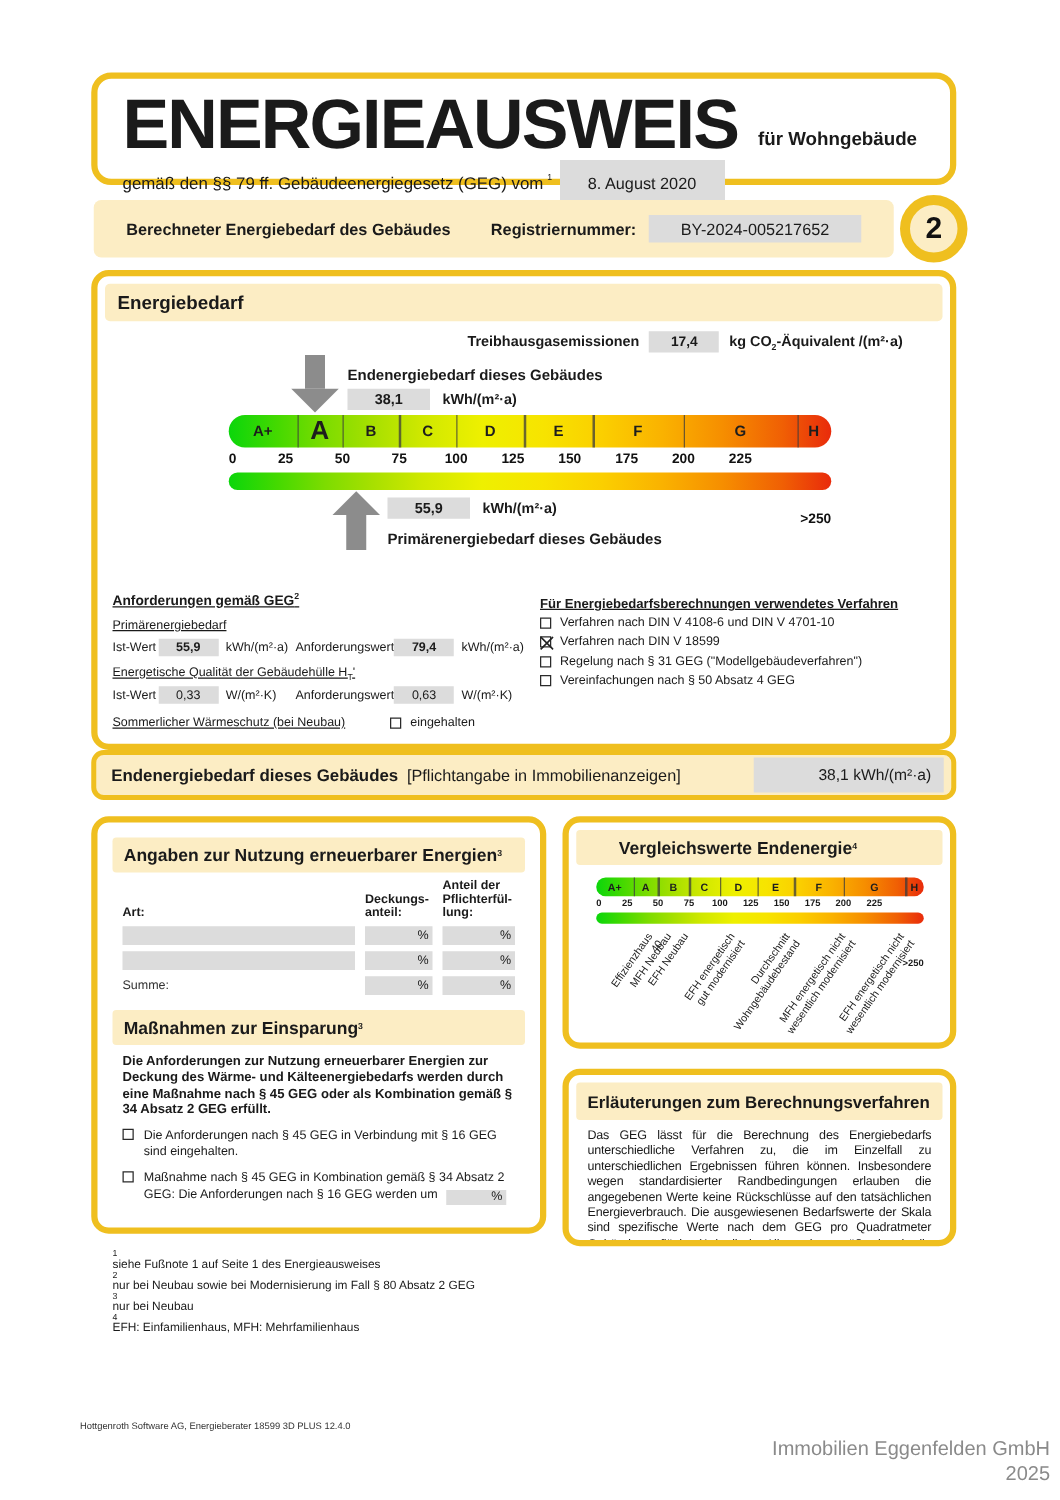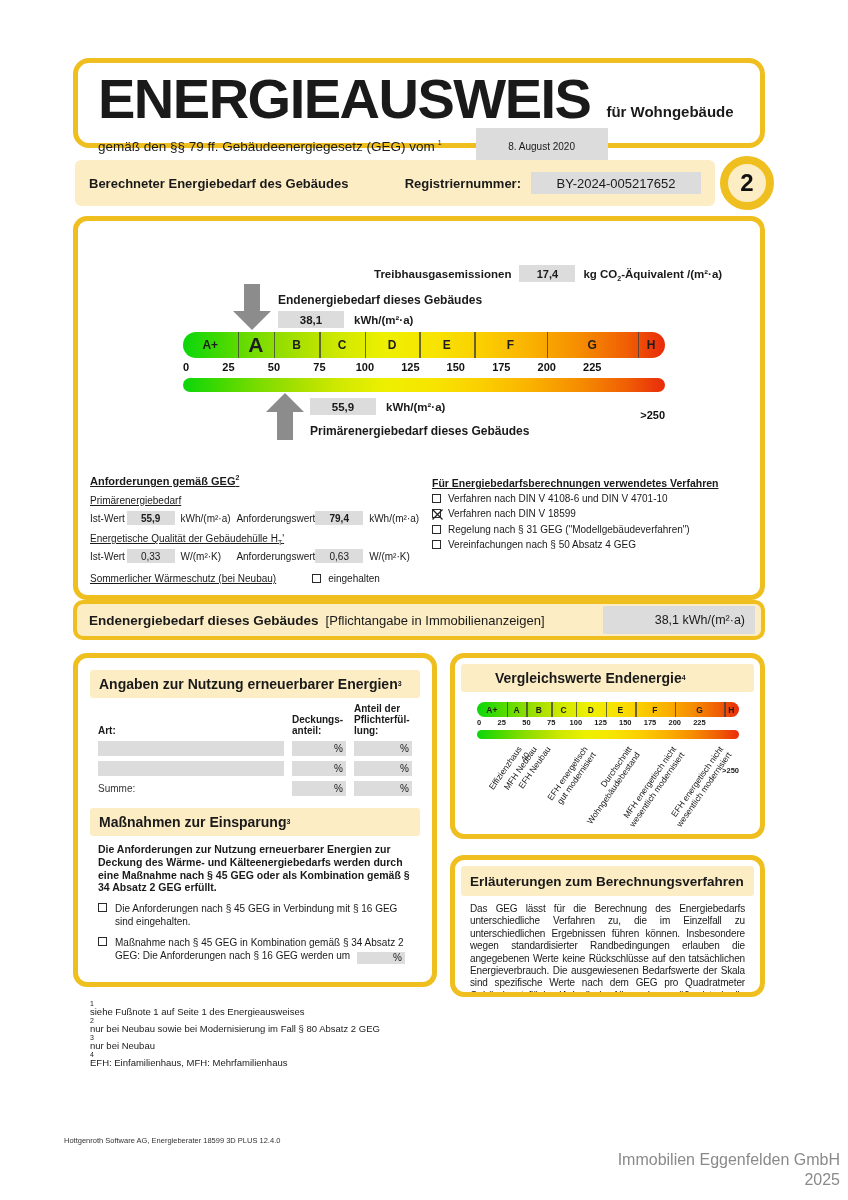--- a/index.html
+++ b/index.html
@@ -18,24 +18,24 @@
   sup{font-size:7px;vertical-align:super;line-height:0;}
   sub{font-size:7px;vertical-align:sub;line-height:0;}
 
   
   .header{left:73px;top:58px;width:692px;height:90px;border-radius:16px;padding:8px 20px 0 20px;}
   .title-row{display:flex;align-items:flex-end;}
   .main-title{font-size:56px;font-weight:bold;letter-spacing:-1.5px;line-height:1.0;}
   .subtitle{font-size:15px;font-weight:bold;margin-left:16px;padding-bottom:7px;}
   .law-row{display:flex;align-items:center;font-size:13.5px;margin-top:1px;}
   .law-row sup{margin:0 6px 6px 3px;}
-  .date-box{width:132px;height:36px;font-size:10px;margin-left:28px;}
-
-  
-  .meta{position:absolute;left:75px;top:160px;width:640px;height:46px;border-radius:6px;display:flex;align-items:center;padding:0 14px;font-size:13px;font-weight:bold;}
+  .date-box{width:132px;height:36px;font-size:13px;}
+
+  
+  .meta{position:absolute;left:75px;top:160px;width:640px;height:46px;border-radius:6px;display:flex;align-items:center;padding:0 26px;font-size:13px;font-weight:bold;}
   .meta .spacer{flex:1;}
   .reg-box{width:170px;height:22px;font-size:13px;font-weight:normal;margin-left:10px;}
   .page-circle{position:absolute;left:720px;top:156px;width:54px;height:54px;border-radius:50%;background:var(--cream);border:8px solid var(--yellow);display:flex;align-items:center;justify-content:center;font-size:24px;font-weight:bold;color:#111;}
 
   
   .main{left:73px;top:216px;width:692px;height:384px;}
   .main-head{position:absolute;left:6px;top:6px;right:6px;height:30px;border-radius:4px;display:flex;align-items:center;padding-left:10px;font-size:15px;font-weight:bold;}
   .ghg{position:absolute;left:296px;top:44px;display:flex;align-items:center;gap:8px;font-size:11.5px;font-weight:bold;}
   .ghg .gbox{width:56px;height:17px;font-size:11px;}
 
@@ -155,20 +155,21 @@
 
 <div class="meta band">
   <span>Berechneter Energiebedarf des Gebäudes</span>
   <span class="spacer"></span>
   <span>Registriernummer:</span>
   <span class="gbox reg-box">BY-2024-005217652</span>
 </div>
 <div class="page-circle">2</div>
 
 <div class="ybox main">
+  <div class="main-head band">Energiebedarf</div>
 
   <div class="ghg">
     <span>Treibhausgasemissionen</span>
     <span class="gbox">17,4</span>
     <span><span>kg CO</span><sub>2</sub><span>-Äquivalent /(m²·a)</span></span>
   </div>
 
   <div class="arr arr-down">
     <div class="shaft"></div>
       <div class="head"></div>

